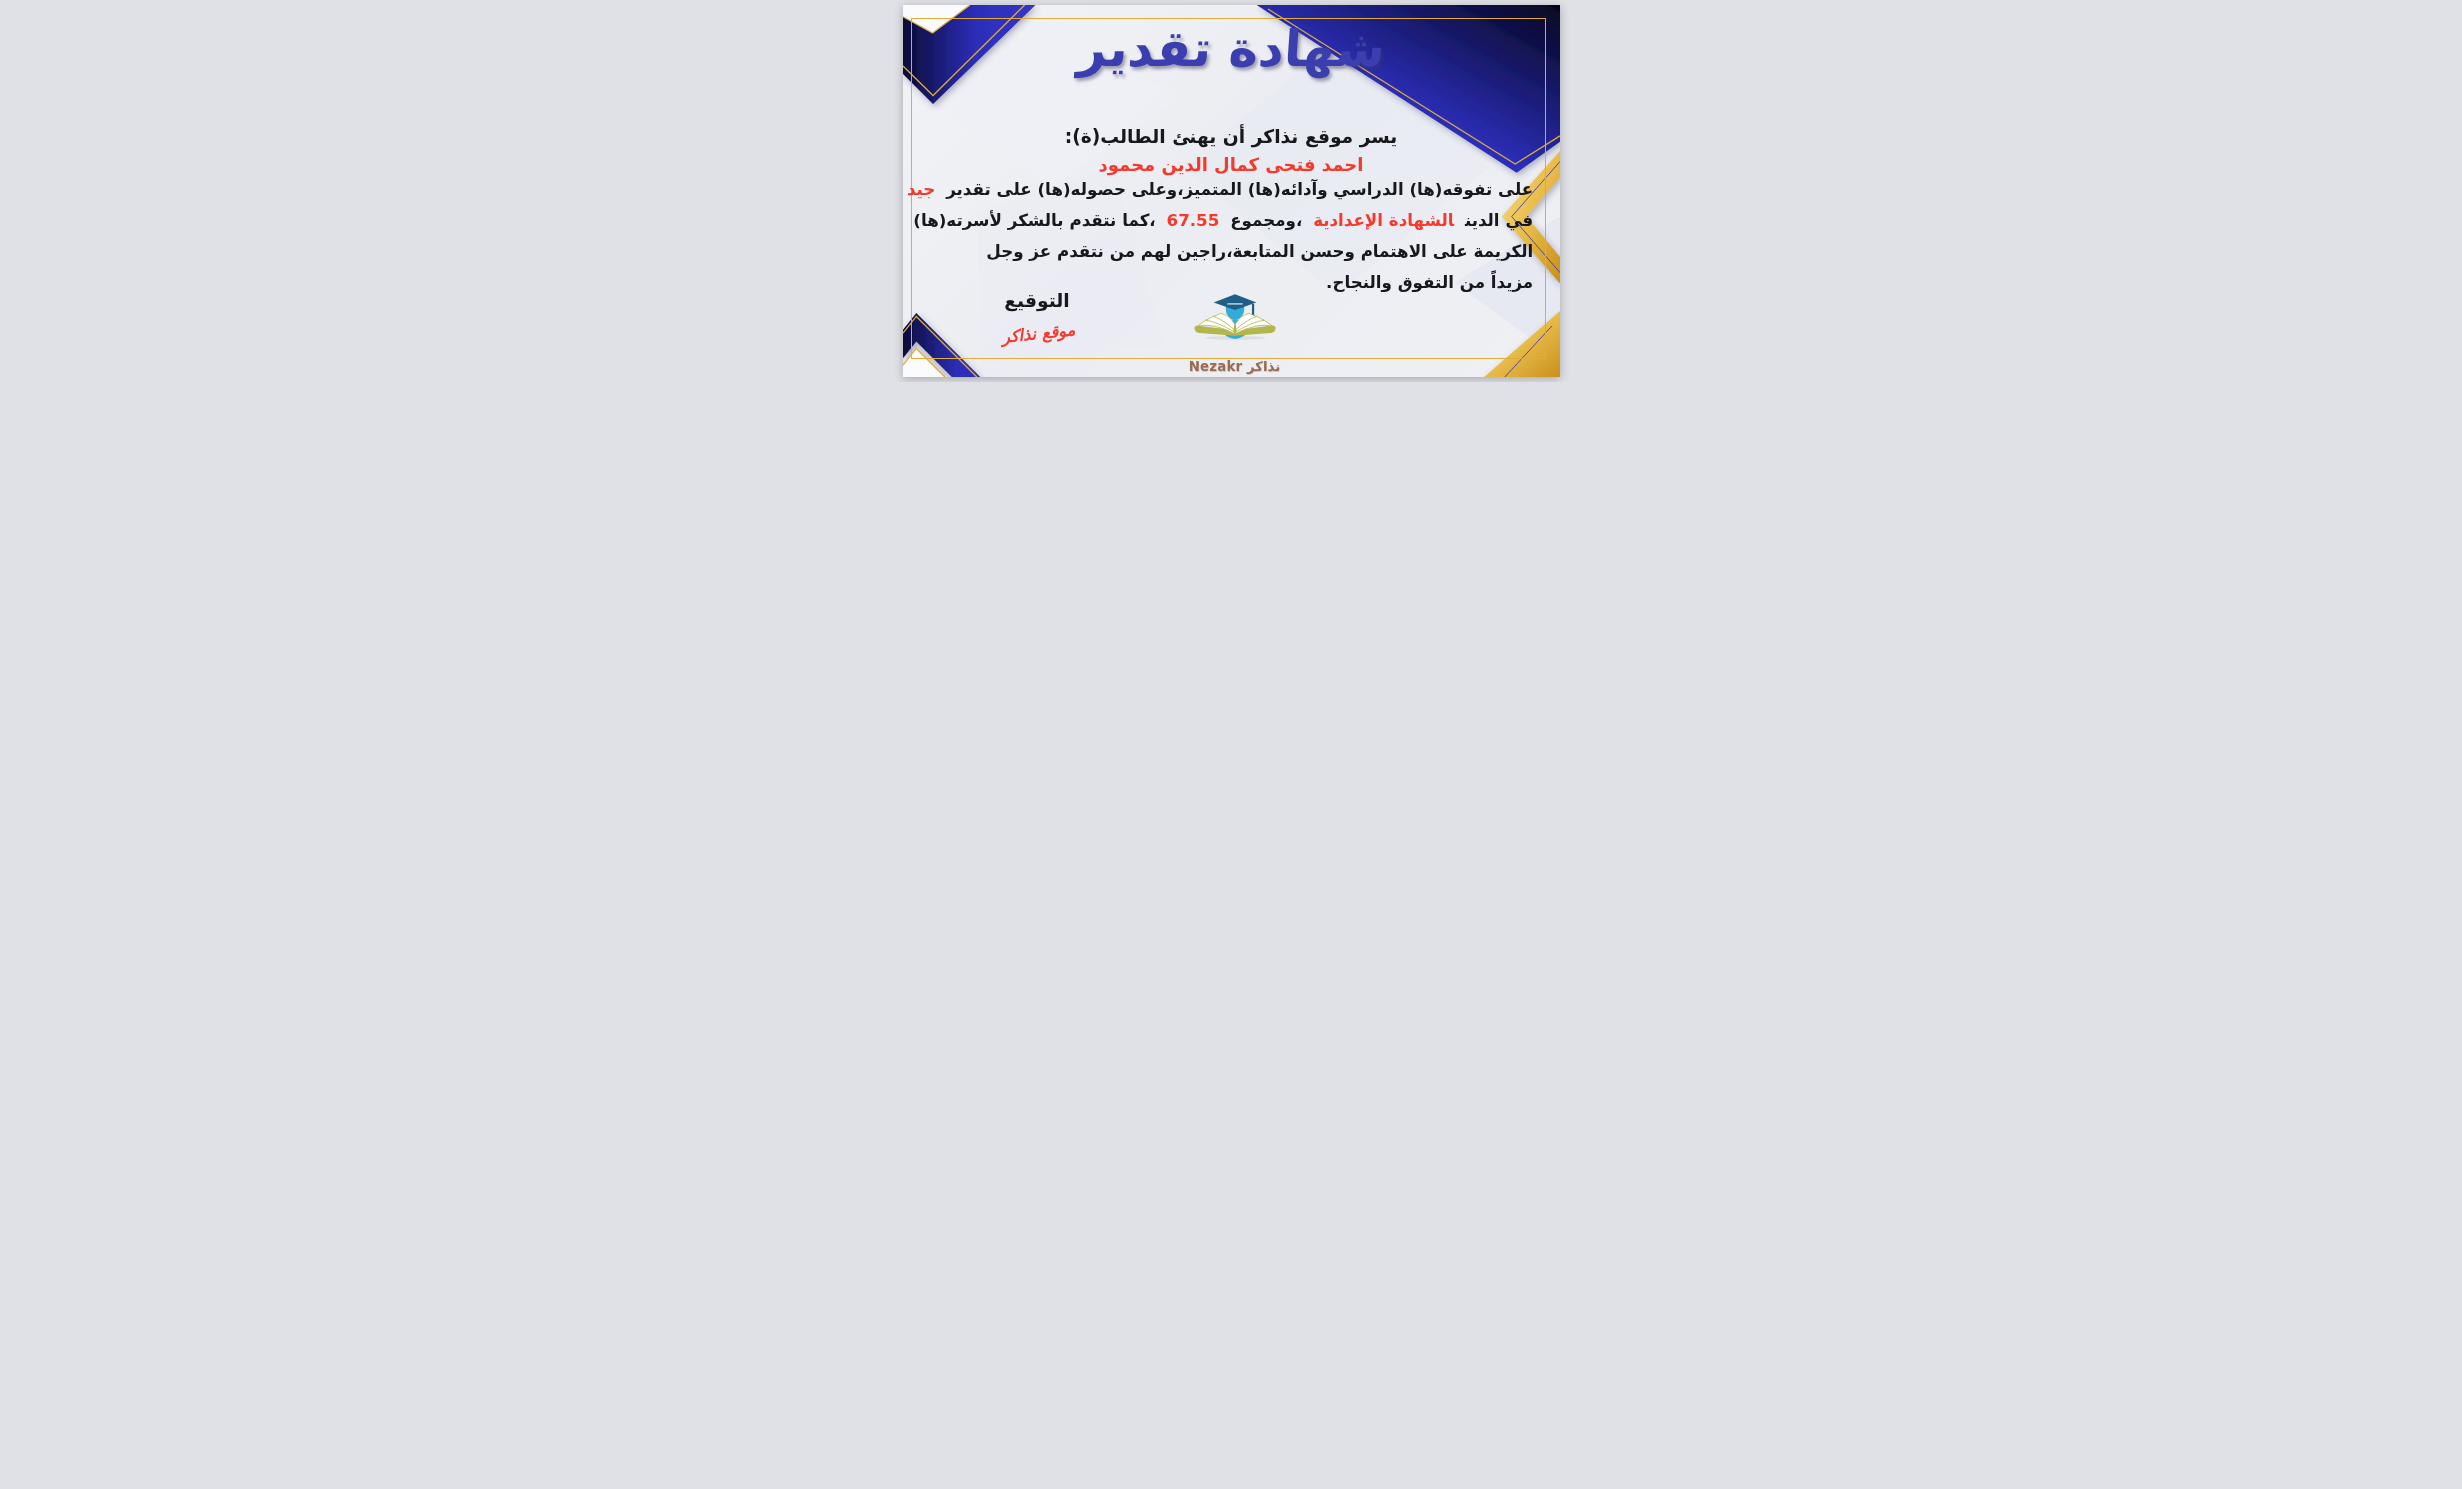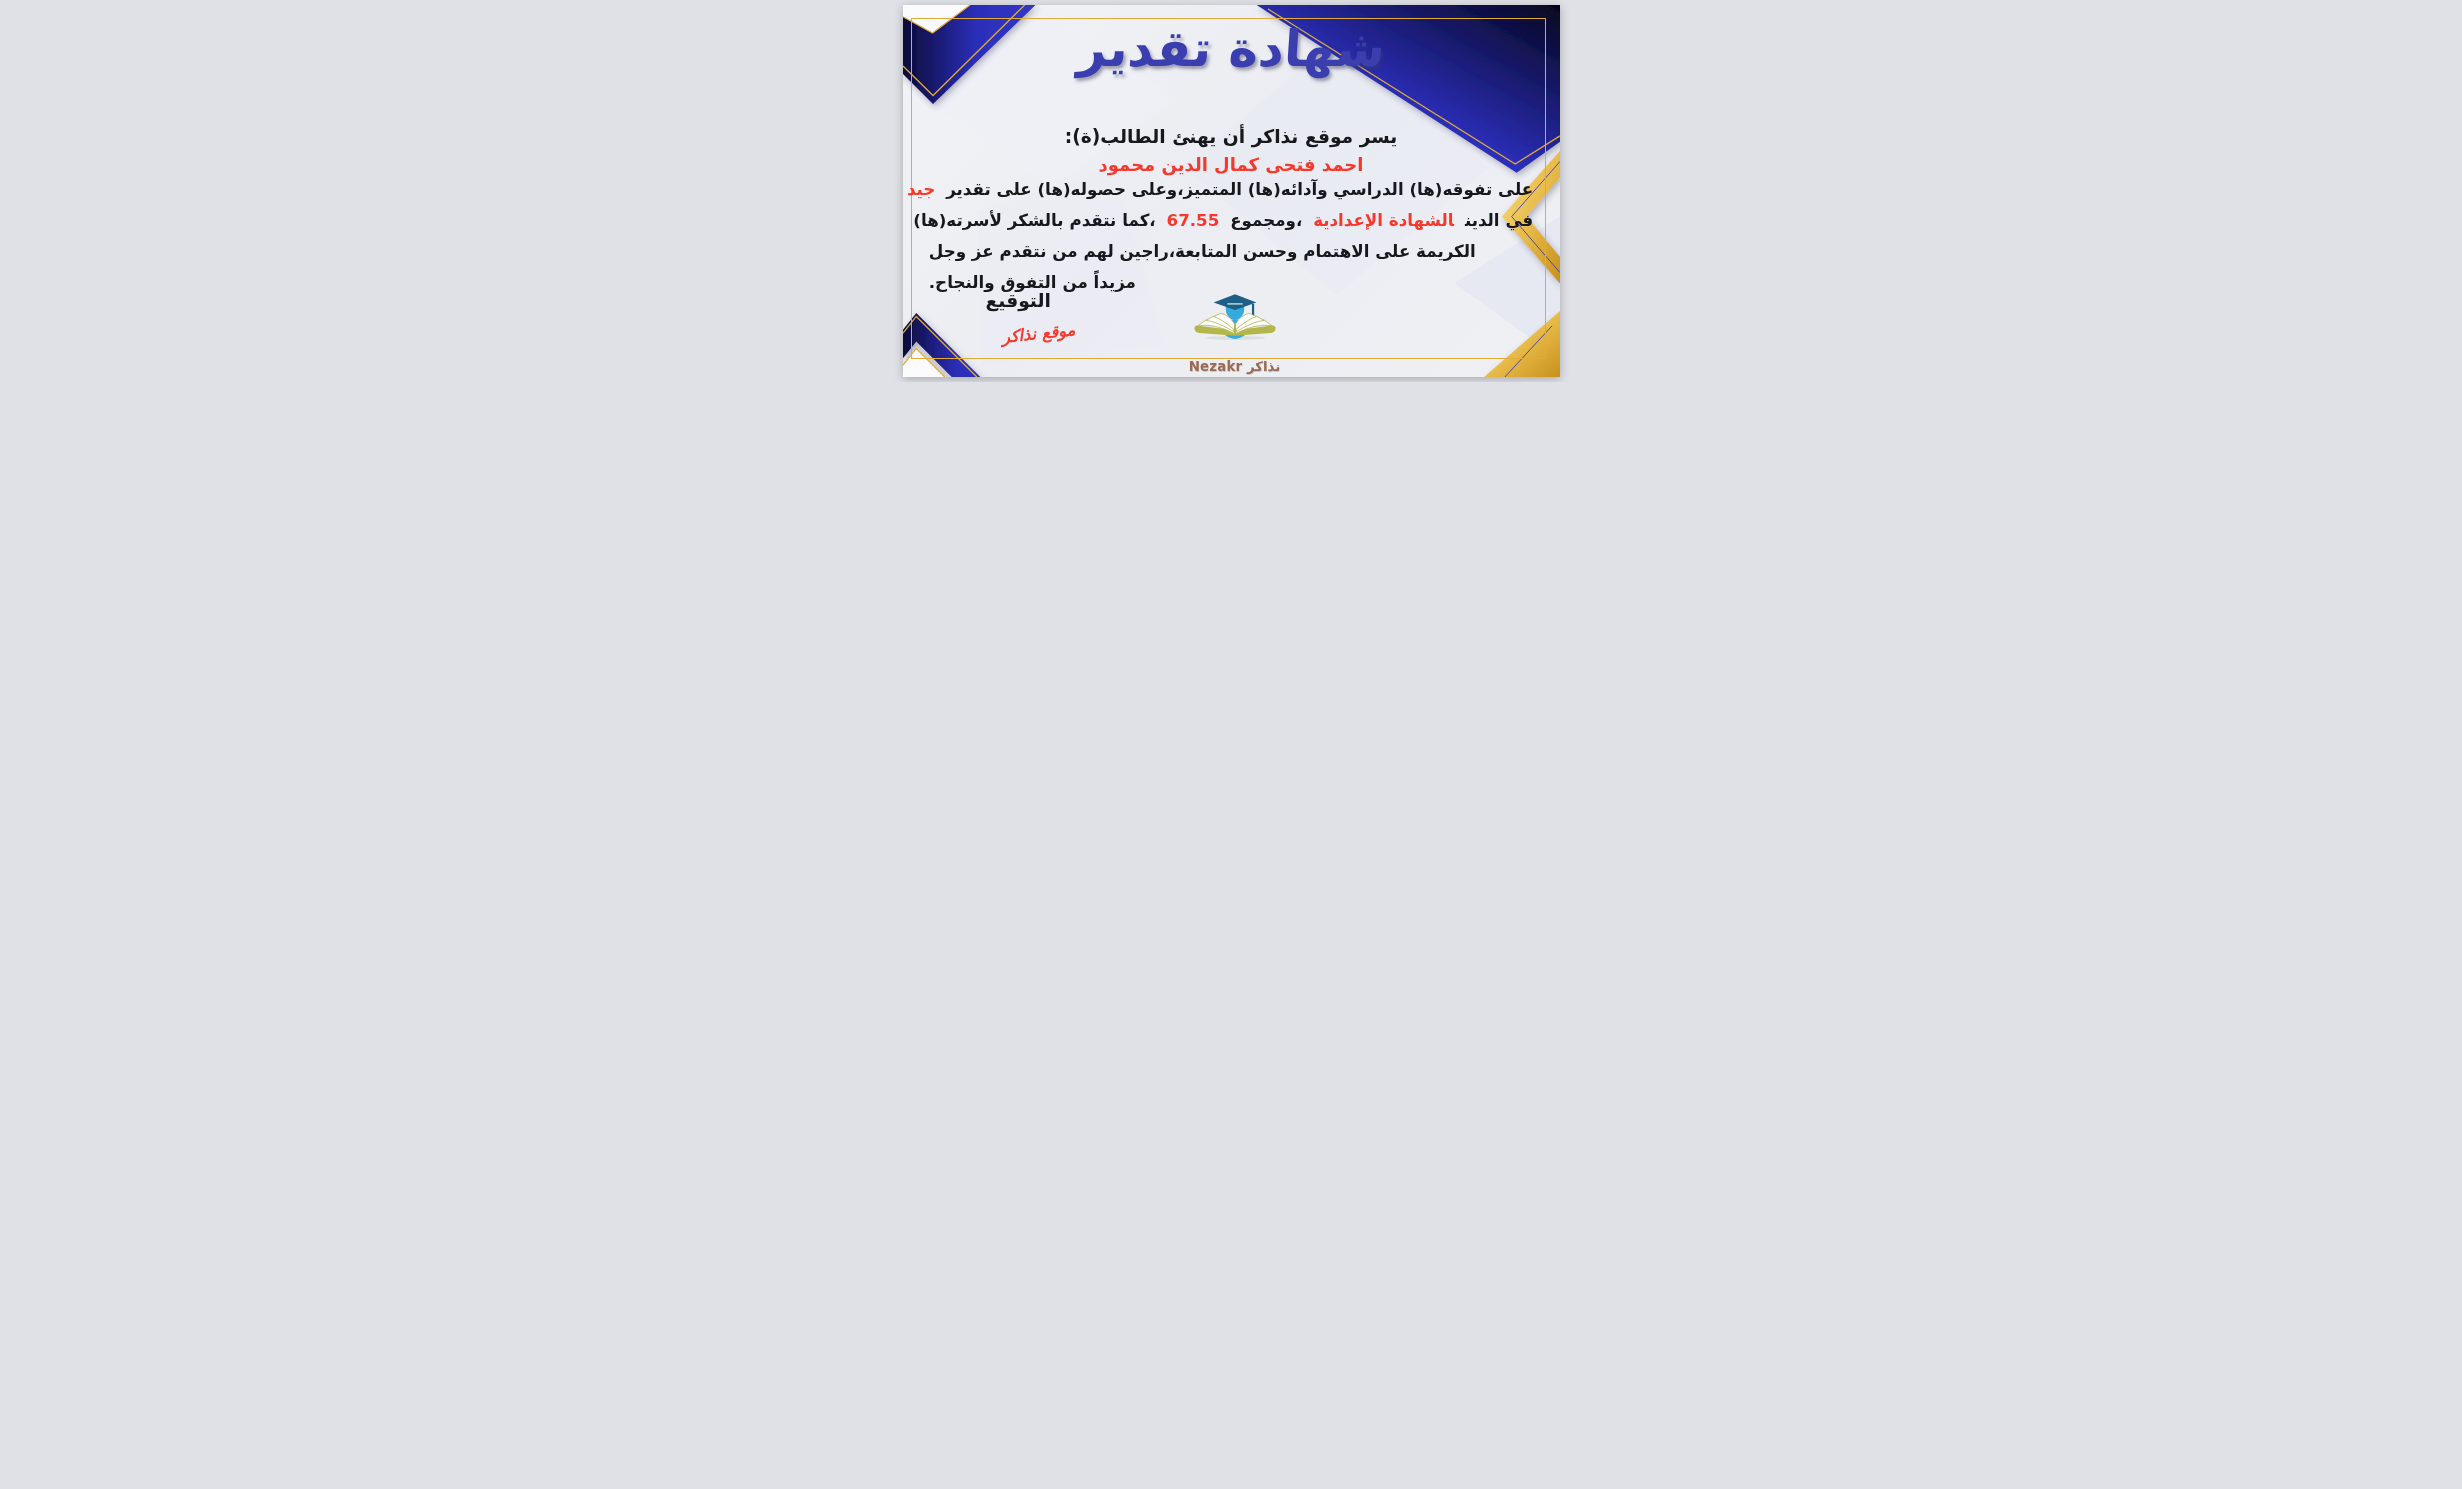--- a/index.html
+++ b/index.html
@@ -35,28 +35,28 @@
   }
   .intro{
     position:absolute;top:121px;left:0;width:100%;text-align:center;
     font-size:18.7px;font-weight:bold;color:var(--text-black);direction:rtl;
   }
   .student-name{
     position:absolute;top:149px;left:0;width:100%;text-align:center;
     font-size:18px;font-weight:bold;color:var(--accent-red);direction:rtl;
   }
   .body-text{
-    position:absolute;top:169px;left:4%;width:92%;text-align:left;
+    position:absolute;top:169px;left:4%;width:92%;text-align:right;
     font-size:16.7px;font-weight:bold;color:var(--text-black);
     direction:rtl;line-height:31px;
   }
   .body-text .bline{white-space:nowrap}
   .red{color:var(--accent-red);margin:0 .65em}
   .sig-label{
-    position:absolute;top:285px;left:83px;width:103px;text-align:left;
+    position:absolute;top:285px;left:83px;width:103px;text-align:center;
     font-size:18.7px;font-weight:bold;color:var(--text-black);direction:rtl;
   }
   .sig-script{
     position:absolute;top:319px;left:74px;width:123px;text-align:center;
     font-size:16.3px;font-style:italic;font-weight:bold;color:var(--accent-red);
     transform:rotate(-6deg);direction:rtl;
   }
   .logo{
     position:absolute;top:287px;left:269px;width:126px;text-align:center;
   }

